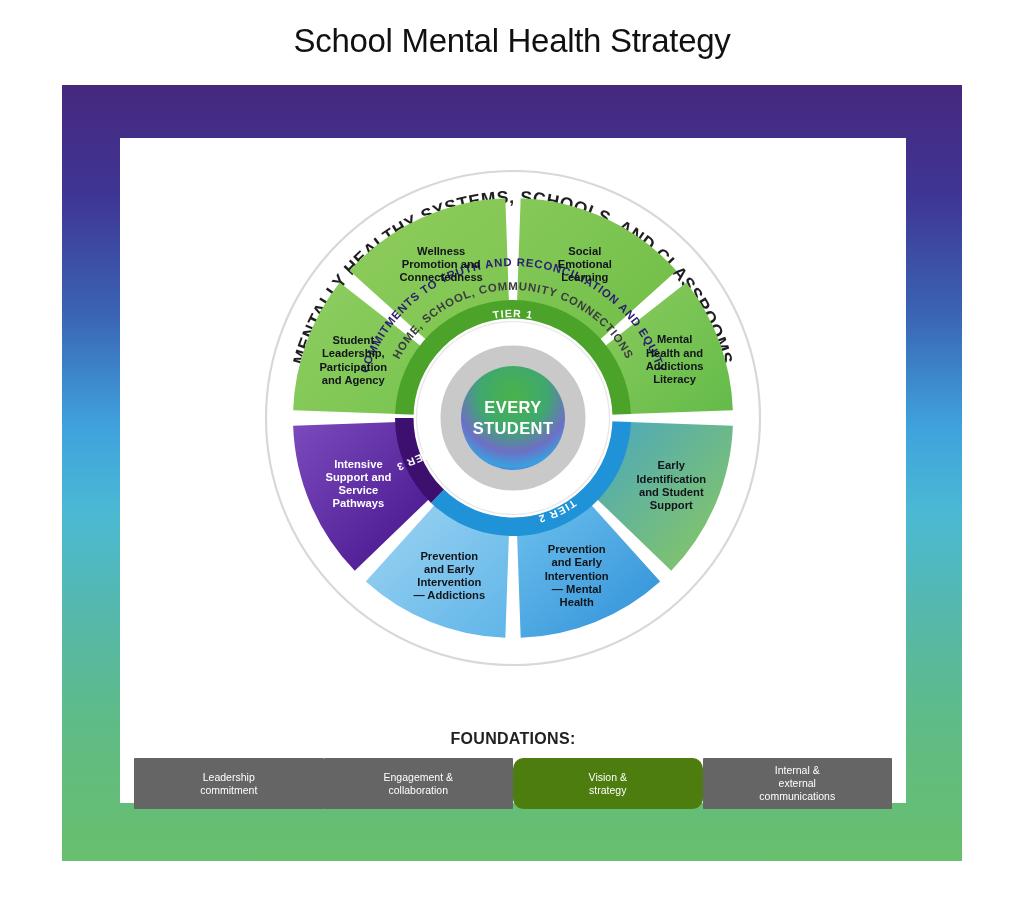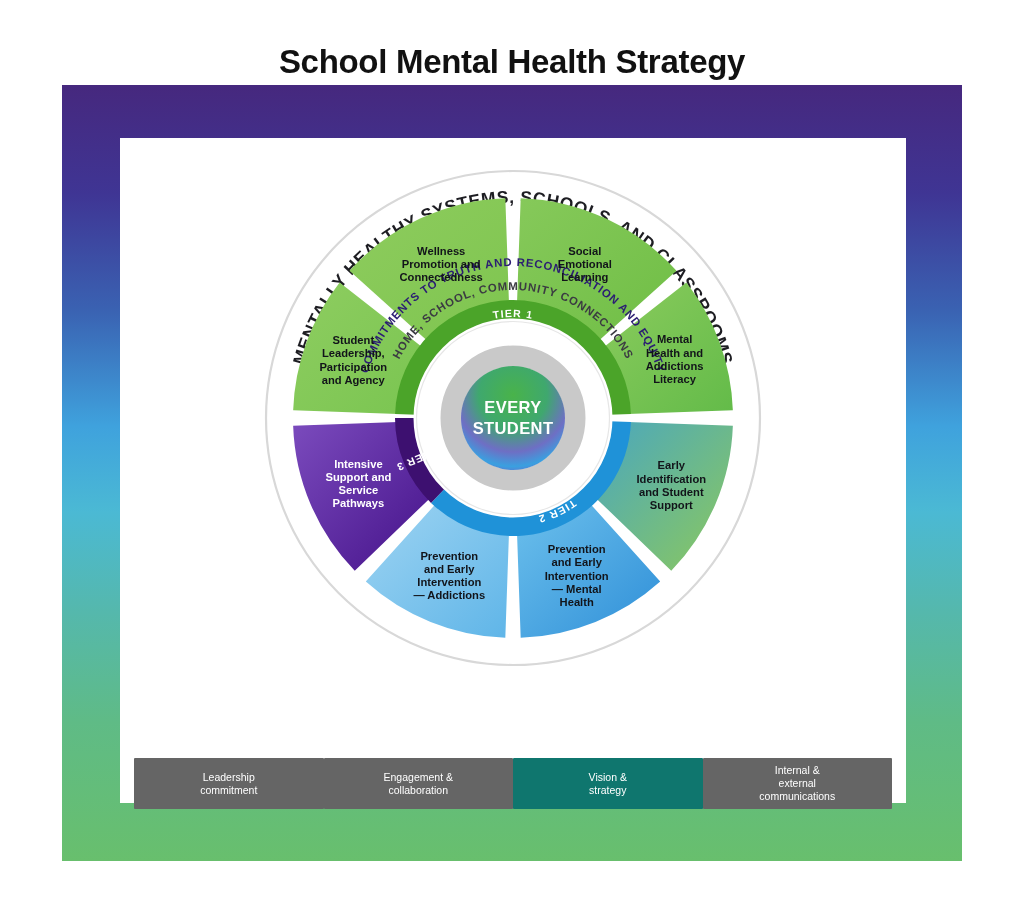--- a/index.html
+++ b/index.html
@@ -7,23 +7,22 @@
     width:1024px;height:911px;
     background:#ffffff;
     font-family:"Liberation Sans", sans-serif;
     overflow:hidden;
   }
   .page{position:relative;width:1024px;height:911px;}
 
   .main-title{
     position:absolute;left:0;top:22px;width:1024px;
     text-align:center;
-    font-size:33px;font-weight:bold;color:#111111;
+    font-size:33px;font-weight:normal;color:#111111;
     letter-spacing:-0.3px;
-    margin-top:21px;
   }
 
   .frame{
     position:absolute;left:62px;top:85px;width:900px;height:776px;
     background:linear-gradient(180deg,#46287e 0%,#3f3594 14%,#3a62b2 29%,#3fa2dd 44%,#4bb9d4 55%,#55b8ac 68%,#5fbb86 82%,#68bf6d 100%);
   }
   .frame-title{
     position:absolute;left:0;top:18px;width:900px;text-align:center;
     color:#ffffff;font-size:19px;font-weight:bold;letter-spacing:-0.1px;
   }
@@ -182,28 +181,29 @@
               <text x="441.6" y="205.4" text-anchor="middle" class="seg-label"><tspan x="441.6" dy="0">Mental</tspan><tspan x="441.6" dy="13.2">Health and</tspan><tspan x="441.6" dy="13.2">Addictions</tspan><tspan x="441.6" dy="13.2">Literacy</tspan></text>
               <text x="438.3" y="331.4" text-anchor="middle" class="seg-label"><tspan x="438.3" dy="0">Early</tspan><tspan x="438.3" dy="13.2">Identification</tspan><tspan x="438.3" dy="13.2">and Student</tspan><tspan x="438.3" dy="13.2">Support</tspan></text>
               <text x="343.7" y="415.2" text-anchor="middle" class="seg-label"><tspan x="343.7" dy="0">Prevention</tspan><tspan x="343.7" dy="13.2">and Early</tspan><tspan x="343.7" dy="13.2">Intervention</tspan><tspan x="343.7" dy="13.2">— Mental</tspan><tspan x="343.7" dy="13.2">Health</tspan></text>
               <text x="216.3" y="421.8" text-anchor="middle" class="seg-label"><tspan x="216.3" dy="0">Prevention</tspan><tspan x="216.3" dy="13.2">and Early</tspan><tspan x="216.3" dy="13.2">Intervention</tspan><tspan x="216.3" dy="13.2">— Addictions</tspan></text>
               <text x="125.4" y="329.8" text-anchor="middle" class="seg-label light"><tspan x="125.4" dy="0">Intensive</tspan><tspan x="125.4" dy="13.2">Support and</tspan><tspan x="125.4" dy="13.2">Service</tspan><tspan x="125.4" dy="13.2">Pathways</tspan></text>
               <text x="120.3" y="206.1" text-anchor="middle" class="seg-label"><tspan x="120.3" dy="0">Student</tspan><tspan x="120.3" dy="13.2">Leadership,</tspan><tspan x="120.3" dy="13.2">Participation</tspan><tspan x="120.3" dy="13.2">and Agency</tspan></text>
             </g>
         </svg>
       </div>
 
+      <div class="foundations-label">FOUNDATIONS:</div>
       <div class="foundations-row" id="foundations-row">
           <div class="foundation-box" style="background: rgb(101, 101, 101);">
             <span>Leadership<br>commitment</span>
           </div>
           <div class="foundation-box" style="background: rgb(101, 101, 101);">
             <span>Engagement &amp;<br>collaboration</span>
           </div>
-          <div class="foundation-box" style="background: #0f766e;">
+          <div class="foundation-box" style="background: #4d7c0f; border-radius: 11px;">
             <span>Vision &amp;<br>strategy</span>
           </div>
           <div class="foundation-box" style="background: rgb(101, 101, 101);">
             <span>Internal &amp;<br>external<br>communications</span>
           </div>
         </div>
 
     </div>
   </div>
 </div>

